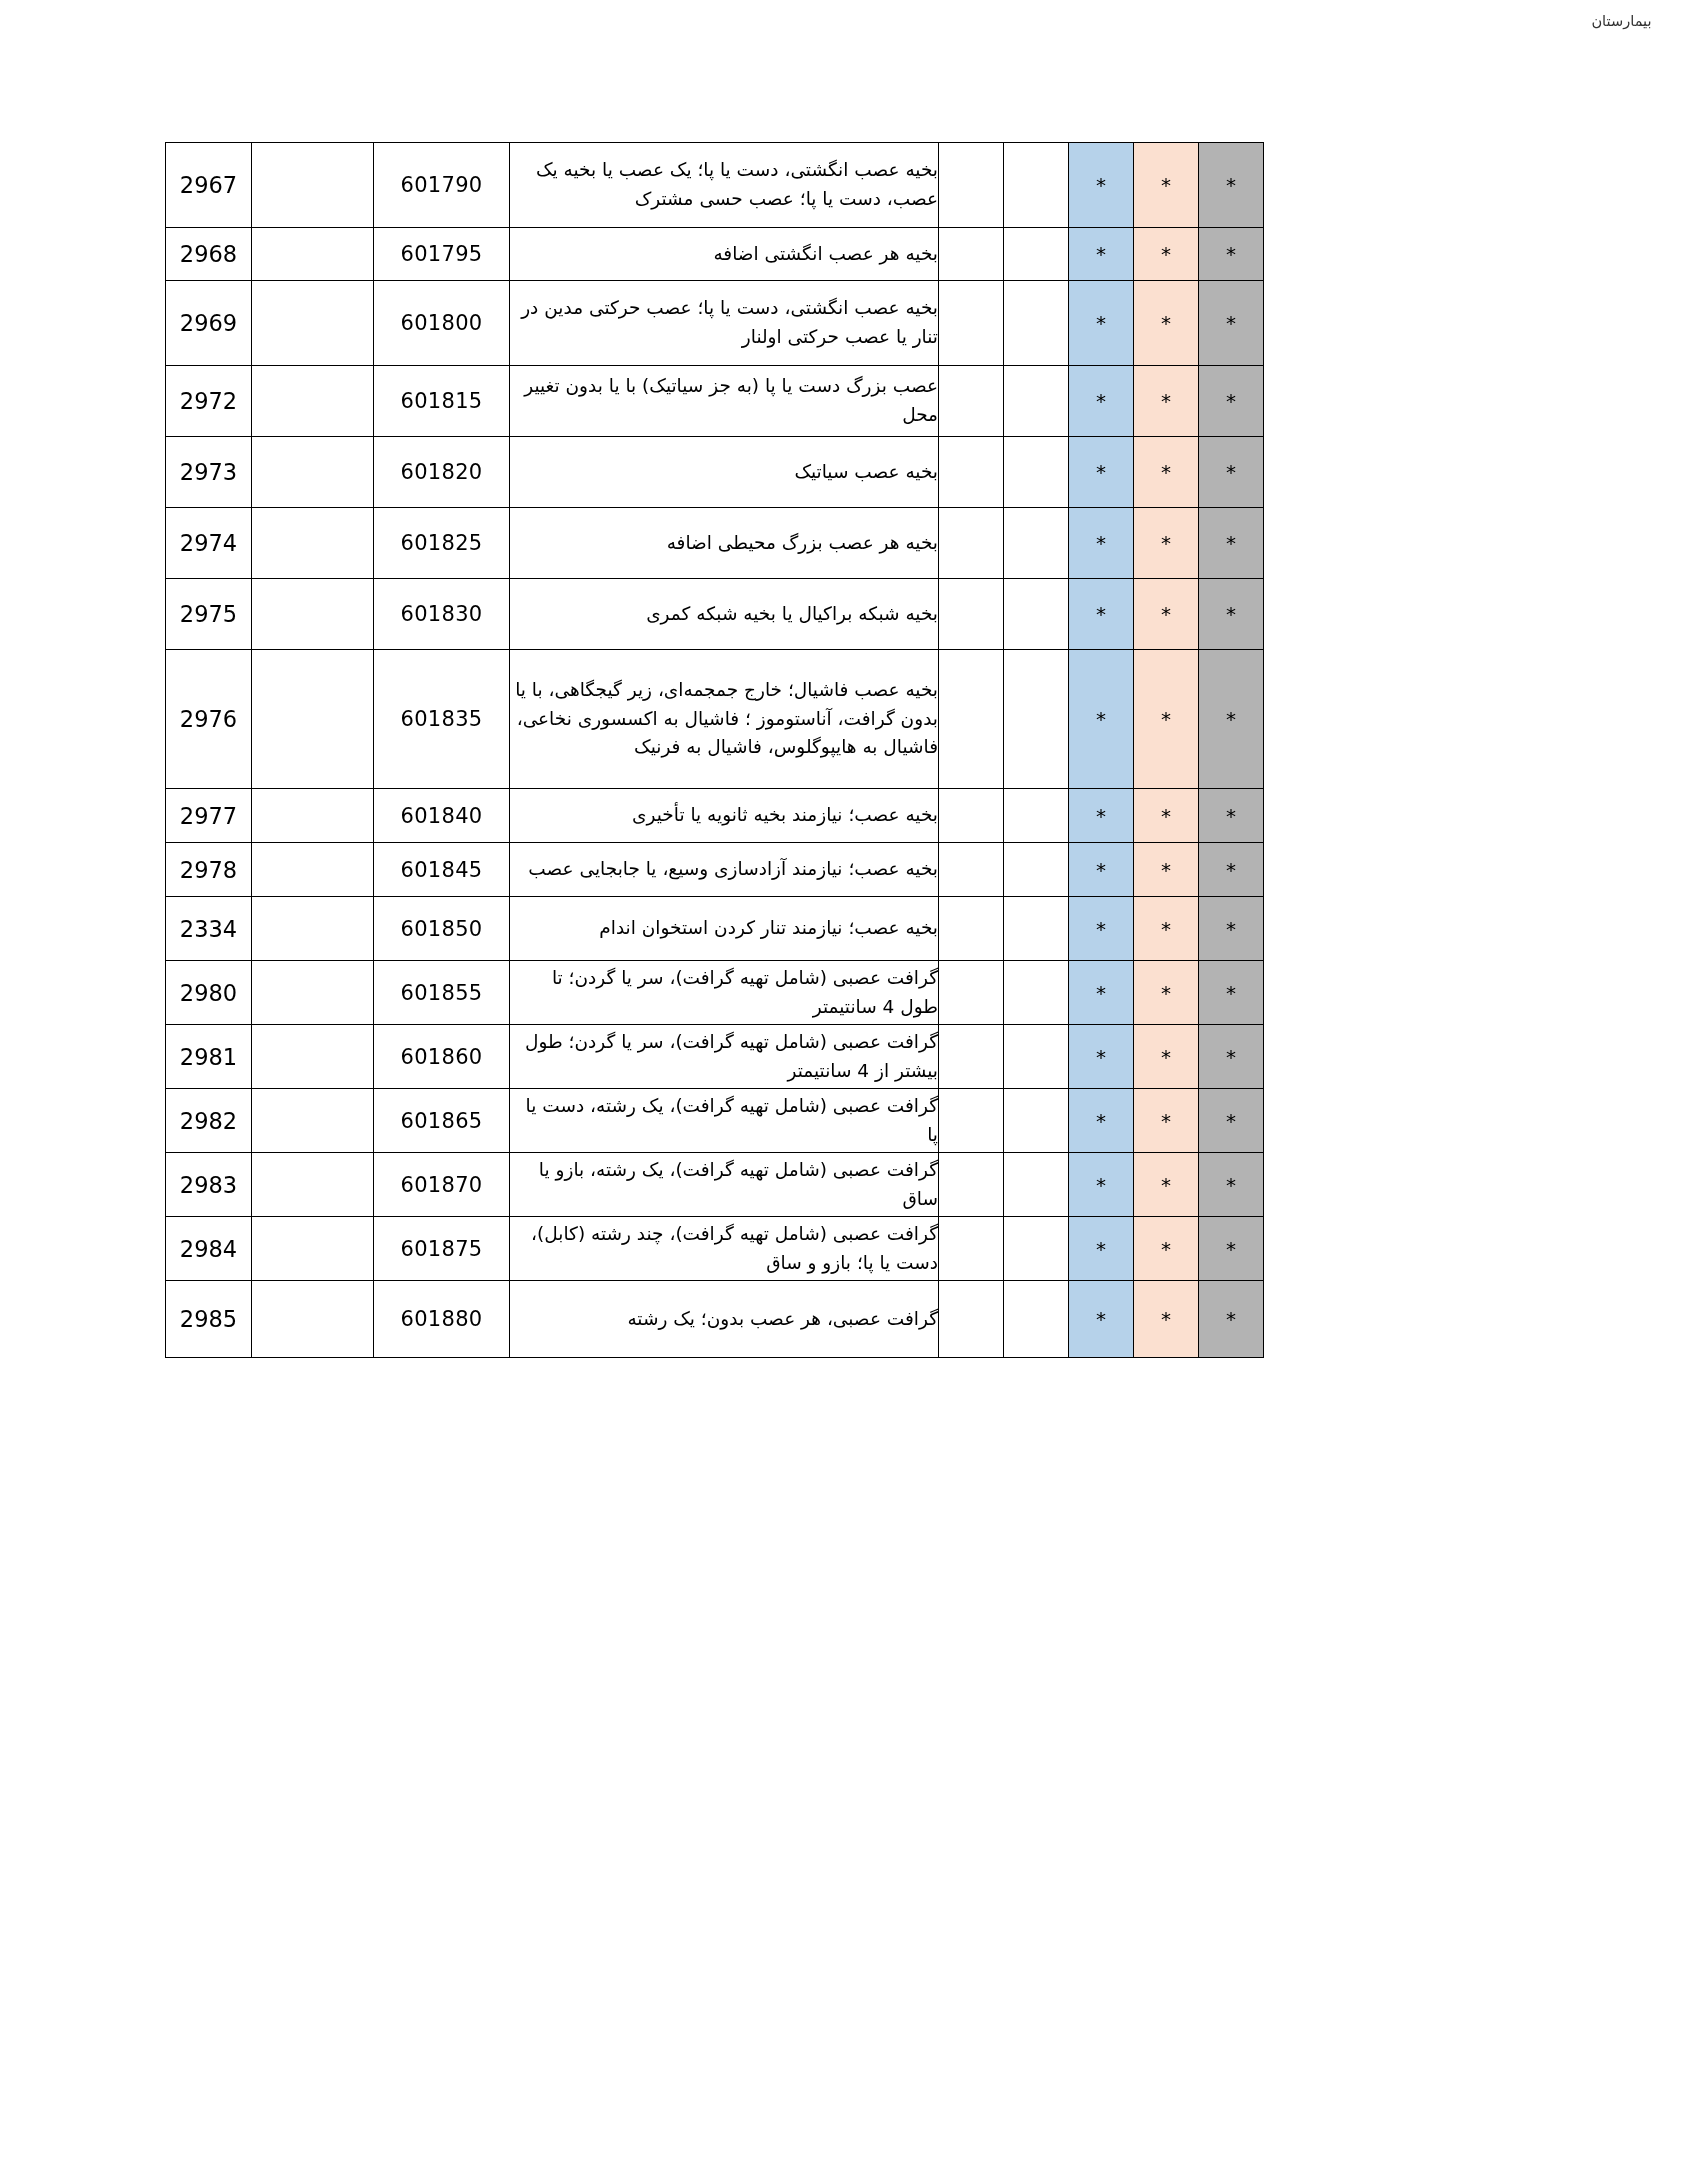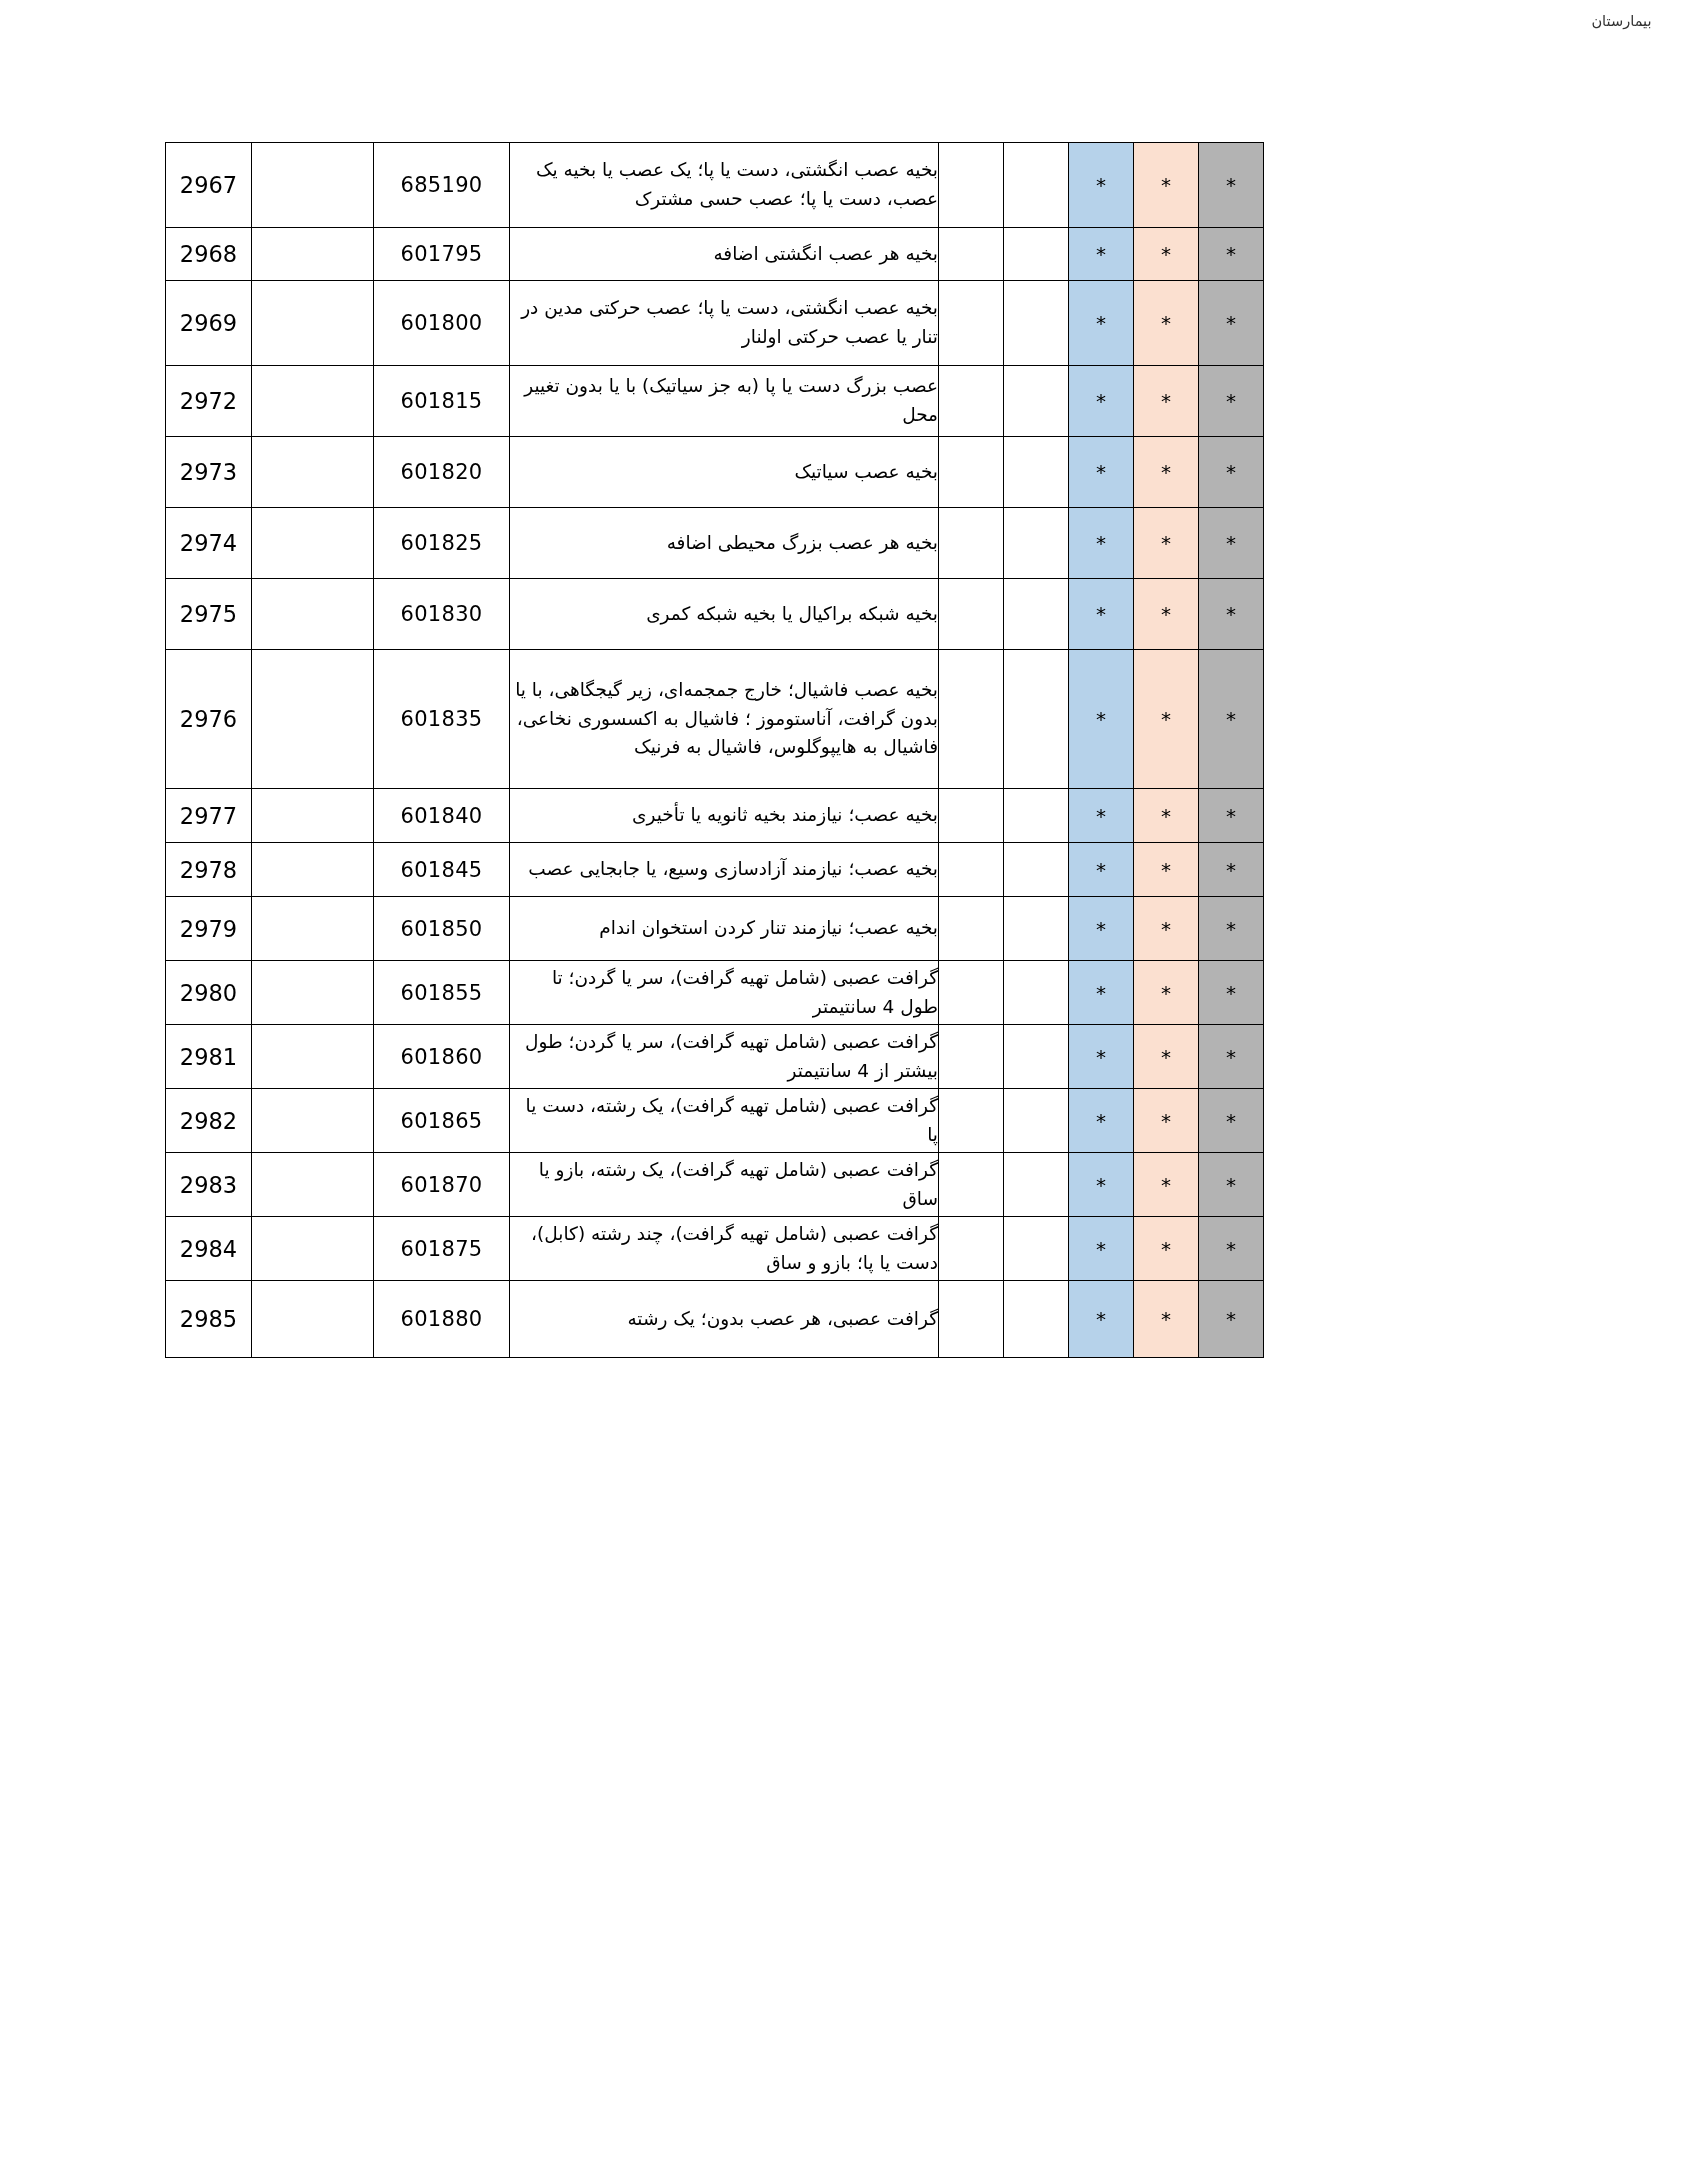--- a/index.html
+++ b/index.html
@@ -111,21 +111,21 @@
         <col class="c-row">
       </colgroup>
       <tbody id="tbody">
           <tr style="height: 85px;">
             <td class="star g1">*</td>
             <td class="star g2">*</td>
             <td class="star g3">*</td>
             <td class="blank"></td>
             <td class="blank"></td>
             <td class="desc">بخیه عصب انگشتی، دست یا پا؛ یک عصب یا بخیه یک عصب، دست یا پا؛ عصب حسی مشترک</td>
-            <td class="code">685190</td>
+            <td class="code">601790</td>
             <td class="empty2"></td>
             <td class="rownum">2967</td>
           </tr>
           <tr style="height: 53px;">
             <td class="star g1">*</td>
             <td class="star g2">*</td>
             <td class="star g3">*</td>
             <td class="blank"></td>
             <td class="blank"></td>
             <td class="desc">بخیه هر عصب انگشتی اضافه</td>
@@ -223,21 +223,21 @@
           </tr>
           <tr style="height: 64px;">
             <td class="star g1">*</td>
             <td class="star g2">*</td>
             <td class="star g3">*</td>
             <td class="blank"></td>
             <td class="blank"></td>
             <td class="desc">بخیه عصب؛ نیازمند تنار کردن استخوان اندام</td>
             <td class="code">601850</td>
             <td class="empty2"></td>
-            <td class="rownum">2979</td>
+            <td class="rownum">2334</td>
           </tr>
           <tr style="height: 64px;">
             <td class="star g1">*</td>
             <td class="star g2">*</td>
             <td class="star g3">*</td>
             <td class="blank"></td>
             <td class="blank"></td>
             <td class="desc">گرافت عصبی (شامل تهیه گرافت)، سر یا گردن؛ تا طول 4 سانتیمتر</td>
             <td class="code">601855</td>
             <td class="empty2"></td>

